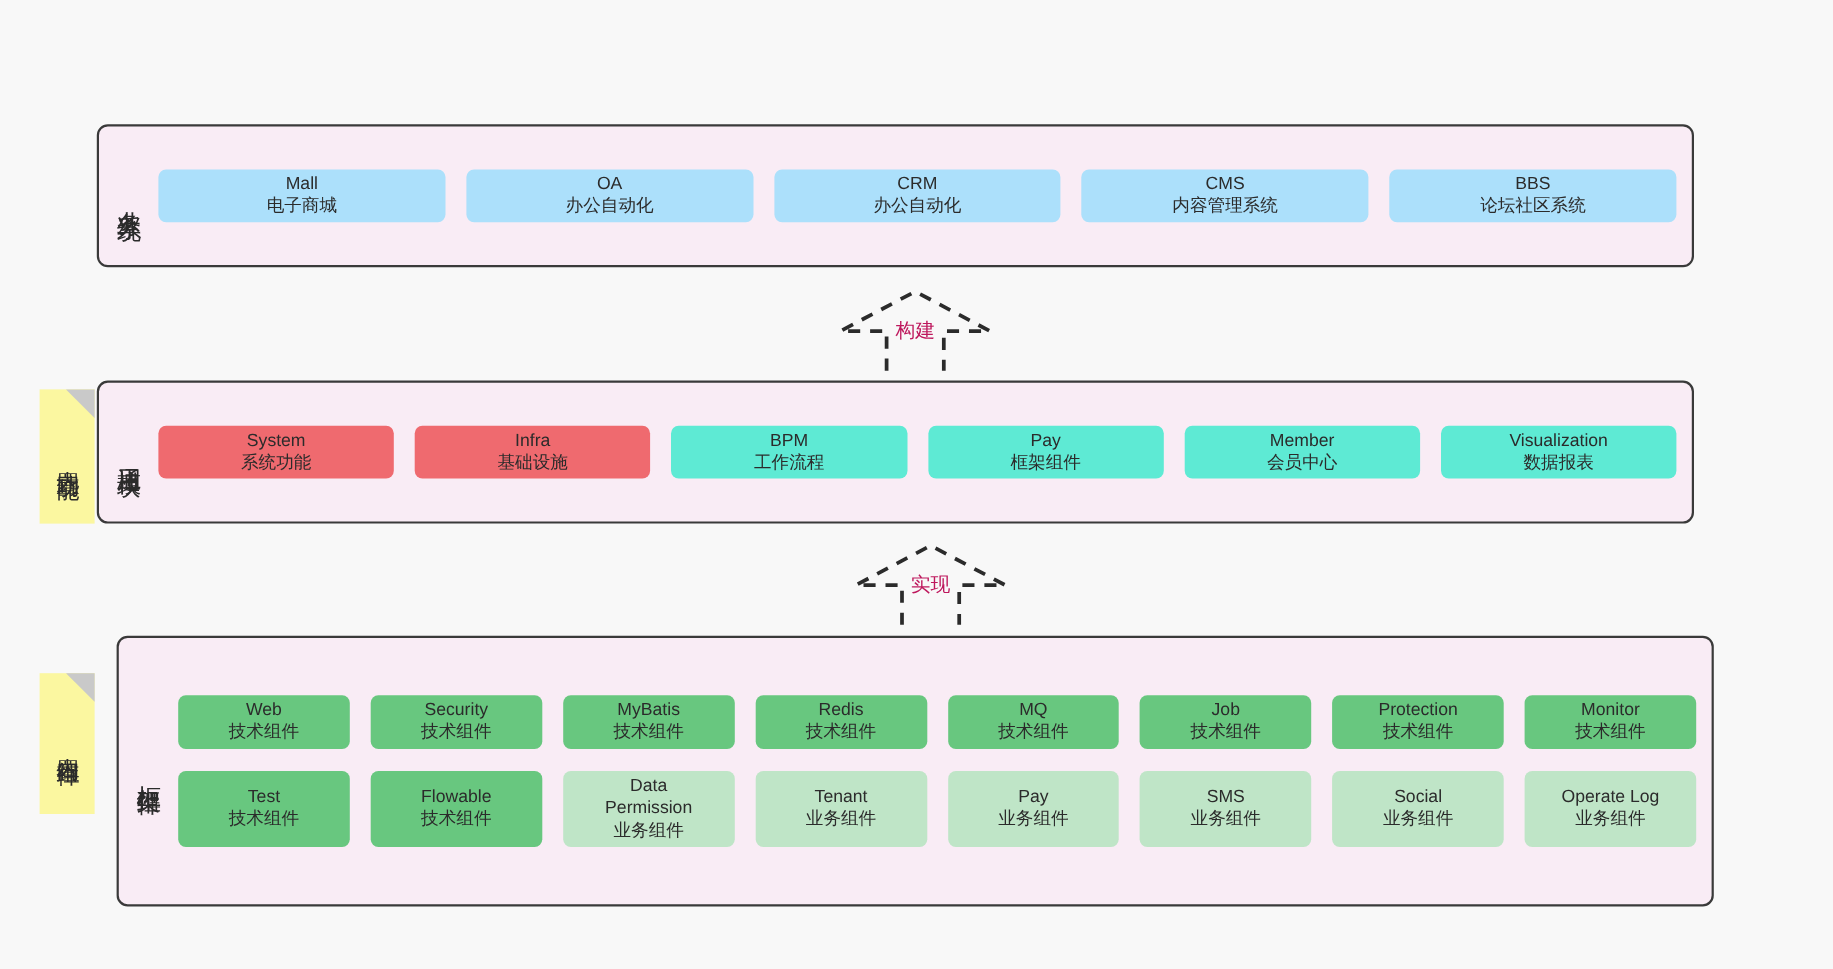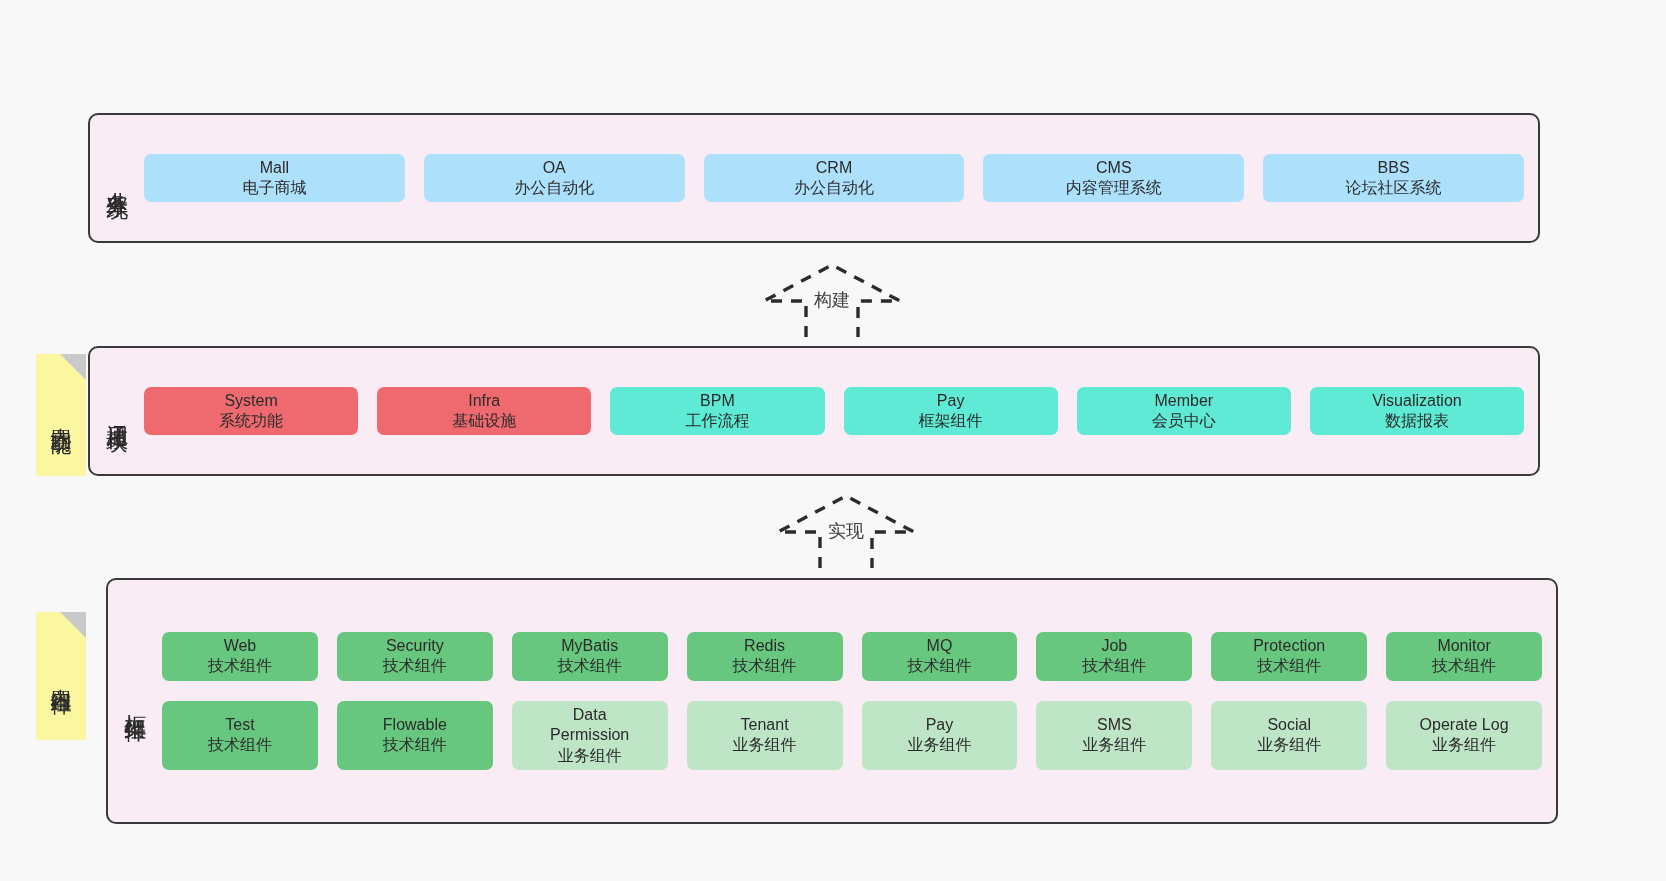--- a/index.html
+++ b/index.html
@@ -101,21 +101,21 @@
     border-top:26px solid #c9c9c9;
     border-left:26px solid transparent;
   }
 
   
   .arrow{position:absolute;}
   .arrow svg{display:block;}
   .arrow-label{
     position:absolute;
     font-size:18px;
-    color:#404040;
+    color:#be185d;
     background:transparent;
     white-space:nowrap;
     user-select:none;
     left:50%;
     transform:translateX(-50%);
   }
 </style>
 </head>
 <body>
 

